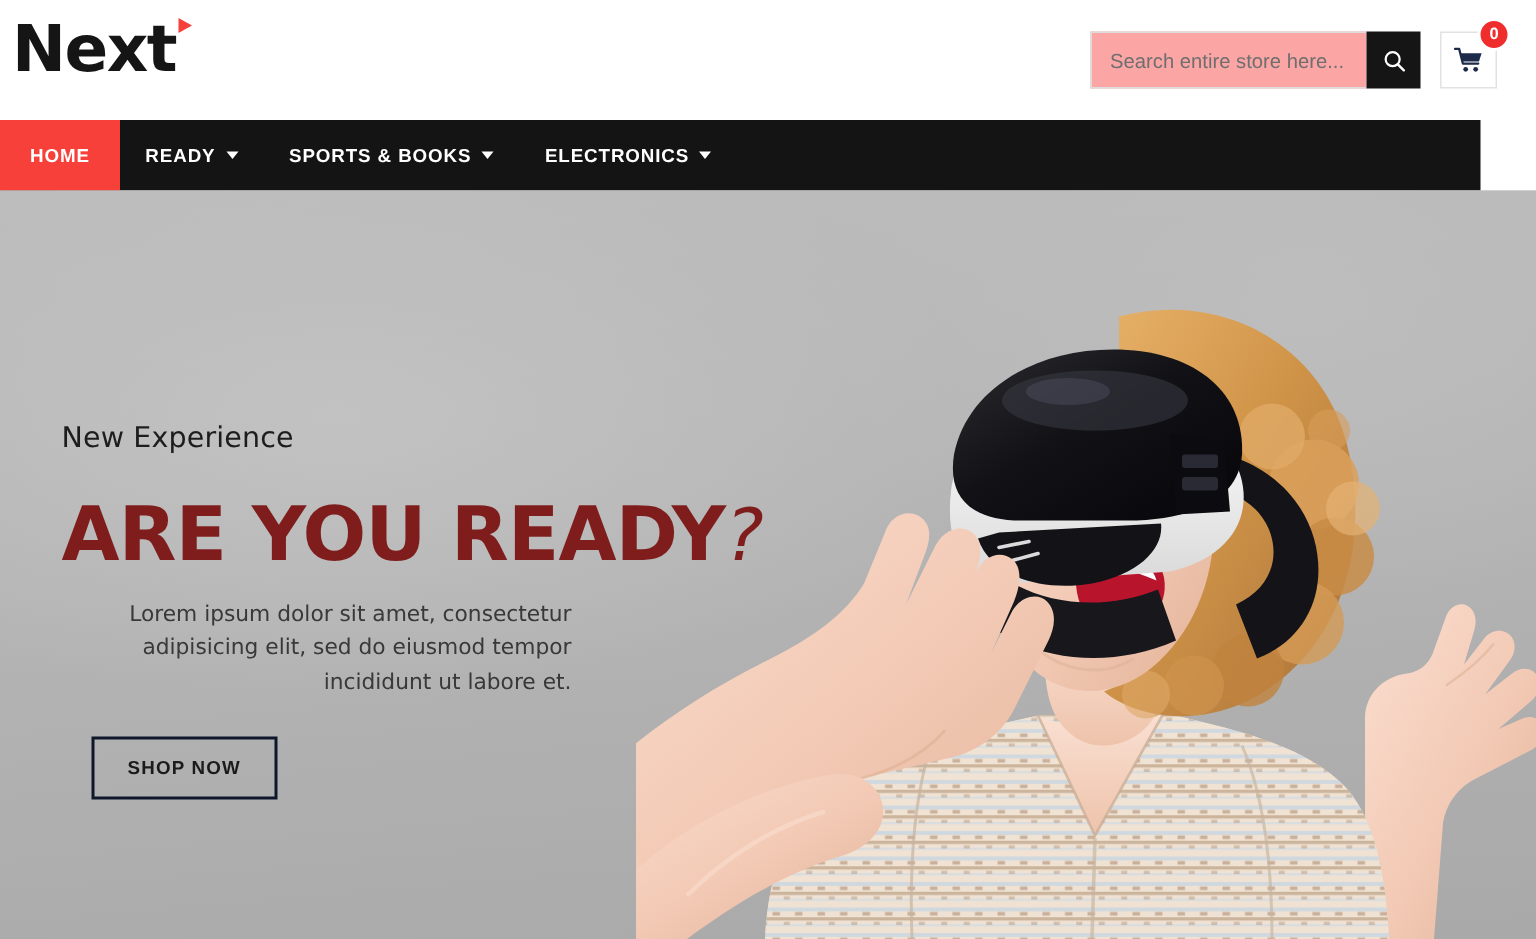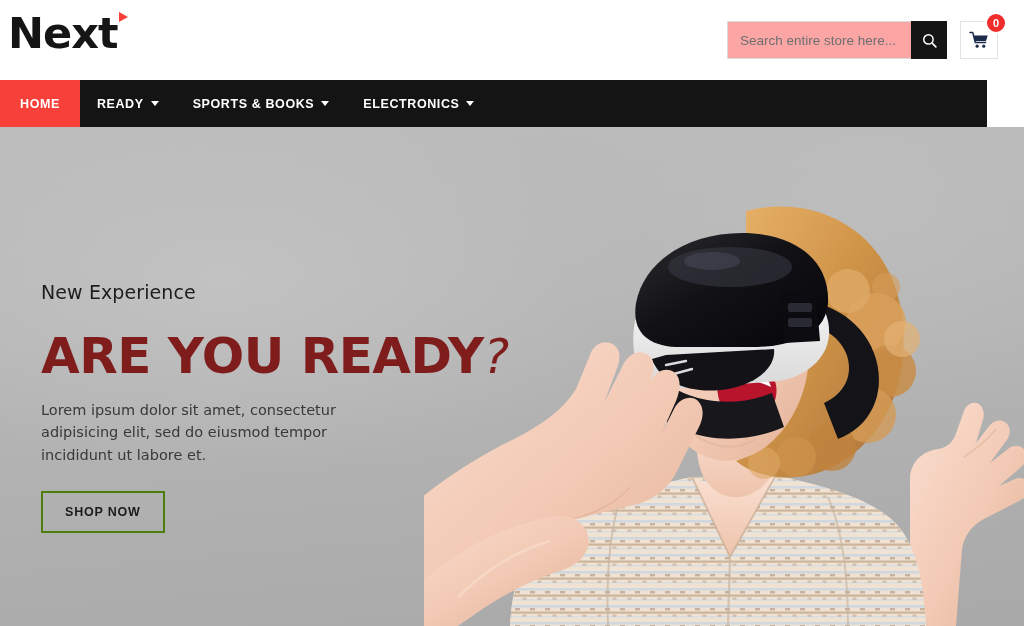--- a/index.html
+++ b/index.html
@@ -156,33 +156,35 @@
     font-style: italic;
     font-size: 48px;
   }
   .hero-sub {
     margin-top: 18px;
     font-size: 14.5px;
     line-height: 1.55;
     color: #393939;
     max-width: 340px;
     font-family: "DejaVu Sans", sans-serif;
+    text-align: right;
   }
   .hero-btn {
     margin-top: 25px;
     display: inline-block;
-    border: 2px solid #4d7c0f;
+    border: 2px solid #0f172a;
     background: transparent;
     color: #1b1b1b;
     font-size: 12.5px;
     font-weight: 700;
     letter-spacing: 0.8px;
     padding: 12px 22px;
     cursor: pointer;
     font-family: "Liberation Sans", sans-serif;
+    margin-left: 20px;
   }
 
   
   .model { position: absolute; right: 0; top: 0; width: 600px; height: 499px; z-index: 4; }
   .model svg { display: block; }
 </style>
 </head>
 <body>
 
 <div id="page">

